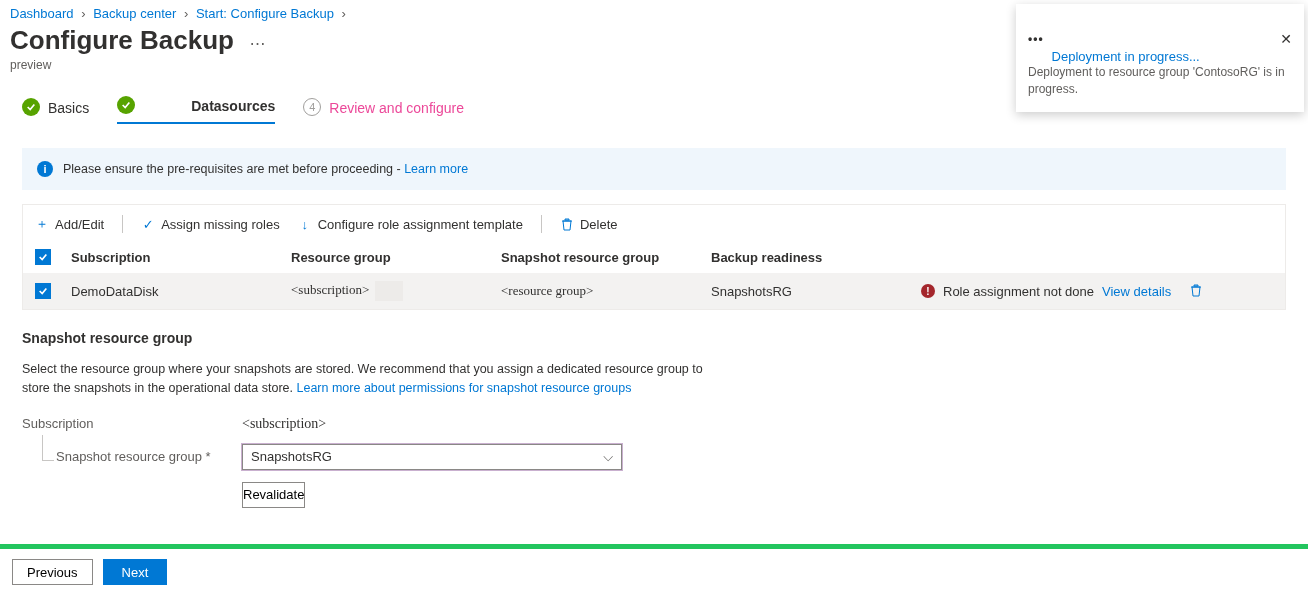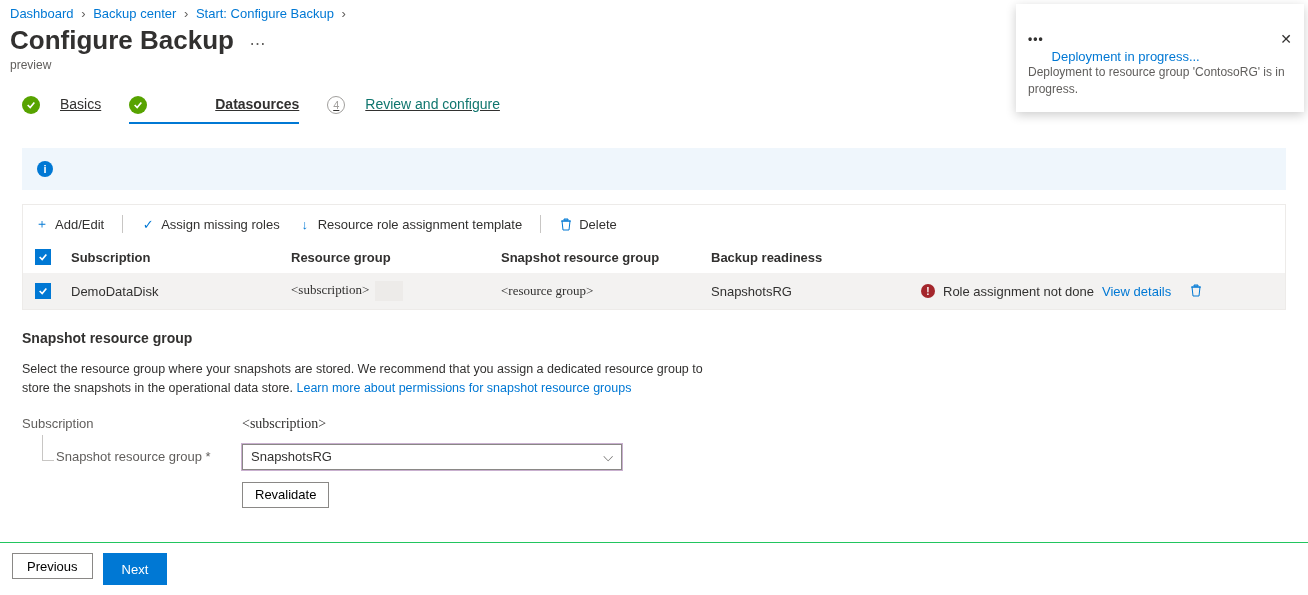--- a/index.html
+++ b/index.html
@@ -19,29 +19,29 @@
   .crumbs .sep { color: #605e5c; margin: 0 4px; }
 
   
   .heading { padding: 4px 10px 2px 10px; }
   .heading h1 { font-size: 26px; font-weight: 600; margin: 0; display: inline-block; }
   .heading .dots { color: #605e5c; margin-left: 12px; font-size: 16px; cursor: pointer; }
   .heading .sub { color: #605e5c; font-size: 12px; margin-top: 2px; }
 
   
   .steps { display: flex; gap: 28px; padding: 22px 22px 0 22px; }
-  .step { display: flex; align-items: flex-start; gap: 20px; padding-bottom: 8px; font-size: 14px; cursor: pointer; text-decoration: underline; }
+  .step { display: flex; align-items: flex-end; gap: 8px; padding-bottom: 8px; font-size: 14px; cursor: pointer; }
   .step .lbl { color: #323130; }
   .step.active { border-bottom: 2px solid #0078d4; }
   .step.active .lbl { font-weight: 600; padding-left: 48px; }
   .step.pending .num {
     width: 18px; height: 18px; border-radius: 50%; border: 1px solid #a19f9d;
     display: flex; align-items: center; justify-content: center; font-size: 11px; color: #a19f9d;
   }
-  .step.pending .lbl { color: #0f766e; }
+  .step.pending .lbl { color: #ec4899; }
   .ok-circle {
     width: 18px; height: 18px; border-radius: 50%; background: #57a300;
     display: flex; align-items: center; justify-content: center;
   }
   .ok-circle svg { width: 10px; height: 10px; }
 
   
   .infobar {
     margin: 24px 22px 0 22px;
     background: #eff6fc;
@@ -117,38 +117,38 @@
   }
   .fval { font-size: 14px; }
   .select {
     width: 380px; height: 26px; border: 1px solid #8a8886;
     display: flex; align-items: center; justify-content: space-between;
     padding: 0 8px; font-size: 13px; color: #323130; cursor: pointer;
     outline: 1px solid #c9b0cf;
   }
   .select .chev { color: #605e5c; }
   .btn {
-    height: 26px; padding: 0 12px; border: 1px solid #8a8886; background: #fff;
+    height: 26px; padding: 0 0; border: 1px solid #8a8886; background: #fff;
     font-size: 13px; cursor: pointer;
   }
 
   
   .footer {
     position: absolute; bottom: 0; left: 0; right: 0;
-    border-top: 1px solid #22c55e;
+    border-top: 5px solid #22c55e;
     padding: 10px 12px;
     display: flex; gap: 10px;
     background: #fff;
   }
   .btn-secondary {
     height: 26px; padding: 0 14px; border: 1px solid #8a8886; background: #fff;
     font-size: 13px; cursor: pointer;
   }
   .btn-primary {
-    height: 32px; padding: 0 18px; border: 1px solid #0078d4; background: #0078d4; color: #fff;
+    height: 26px; padding: 0 18px; border: 1px solid #0078d4; background: #0078d4; color: #fff;
     font-size: 13px; cursor: pointer;
   }
 
   
   .toast {
     position: absolute; top: 4px; right: 4px;
     width: 288px; background: #fff;
     box-shadow: 0 3px 10px rgba(0,0,0,0.2);
     padding: 10px 12px 14px 12px;
     font-size: 12px;
@@ -197,36 +197,40 @@
     <span class="lbl">Datasources</span>
   </div>
   <div class="step pending">
     <span class="num">4</span>
     <span class="lbl">Review and configure</span>
   </div>
 </div>
 
 <div class="infobar">
   <span class="info-icon">i</span>
+  <span>
+    <span>Please ensure the pre-requisites are met before proceeding - </span>
+    <a>Learn more</a>
+  </span>
 </div>
 
 <div class="grid-wrap">
   <div class="toolbar">
     <span class="tbtn">
       <span class="ic">＋</span>
       <span>Add/Edit</span>
     </span>
     <span class="tsep"></span>
     <span class="tbtn">
       <span class="ic">✓</span>
       <span>Assign missing roles</span>
     </span>
     <span class="tbtn">
       <span class="ic">↓</span>
-      <span>Resource role assignment template</span>
+      <span>Configure role assignment template</span>
     </span>
     <span class="tsep"></span>
     <span class="tbtn">
       <span class="ic">
         <svg viewBox="0 0 14 14" width="14" height="14">
             <path d="M3 4h8l-1 9H4L3 4zm2-2h4v1H5V2zM2 4h10" stroke="#0078d4" fill="none" stroke-width="1"></path>
           </svg>
       </span>
       <span>Delete</span>
     </span>

